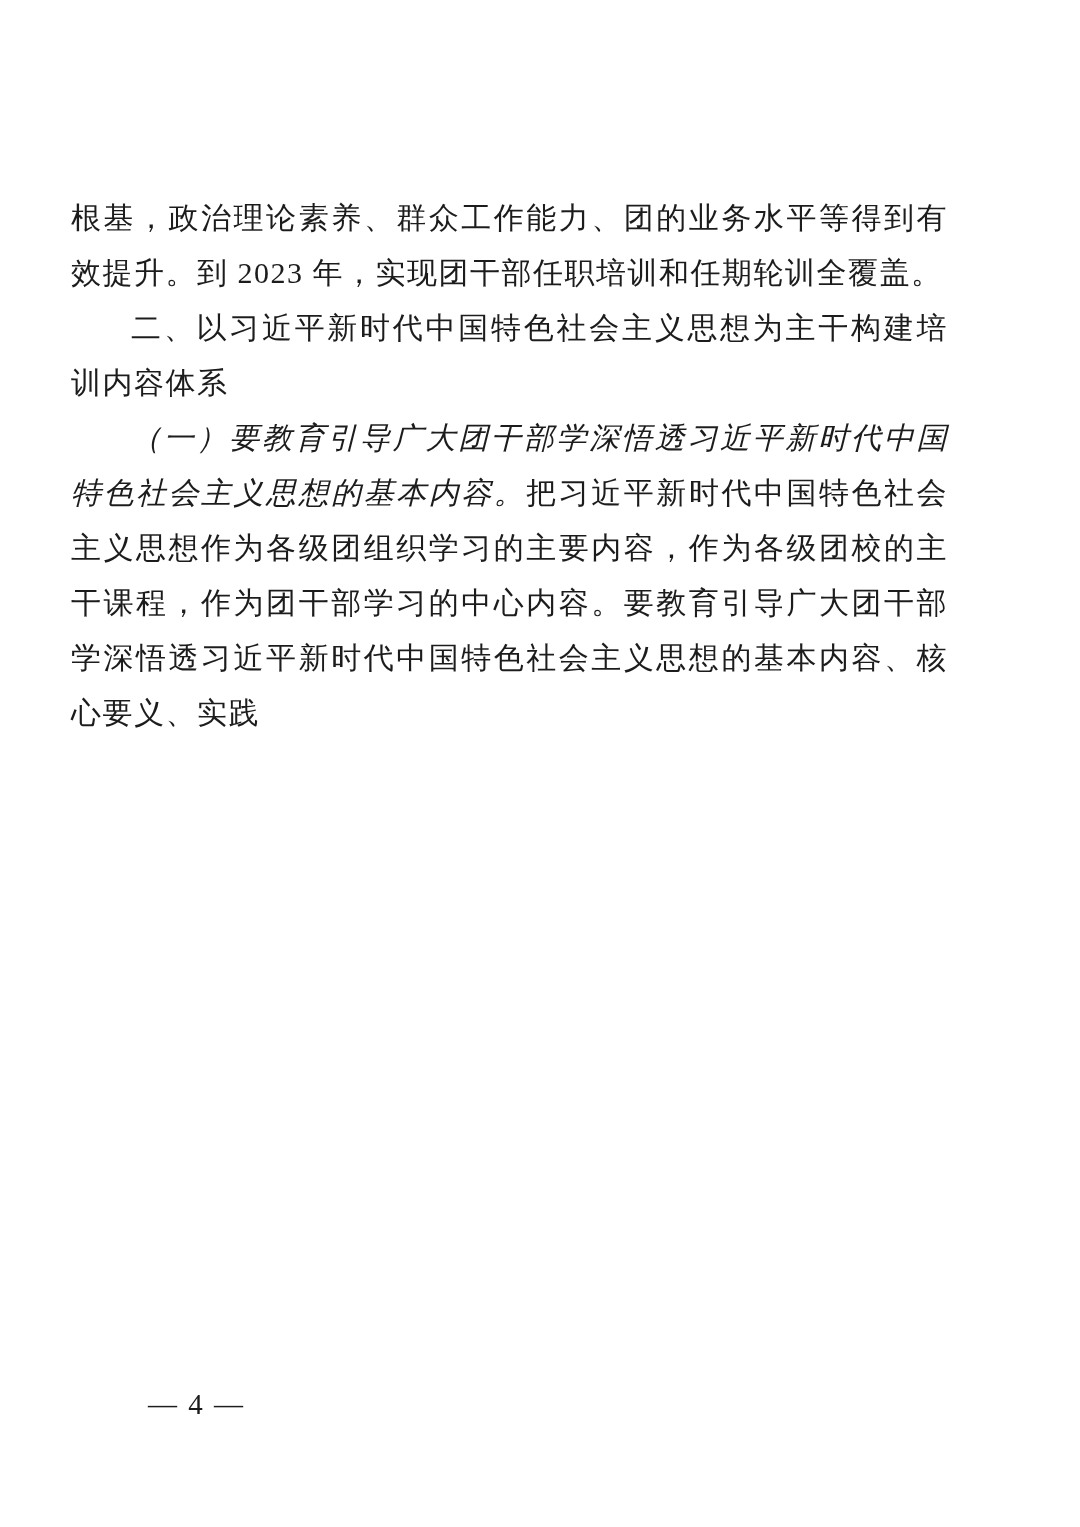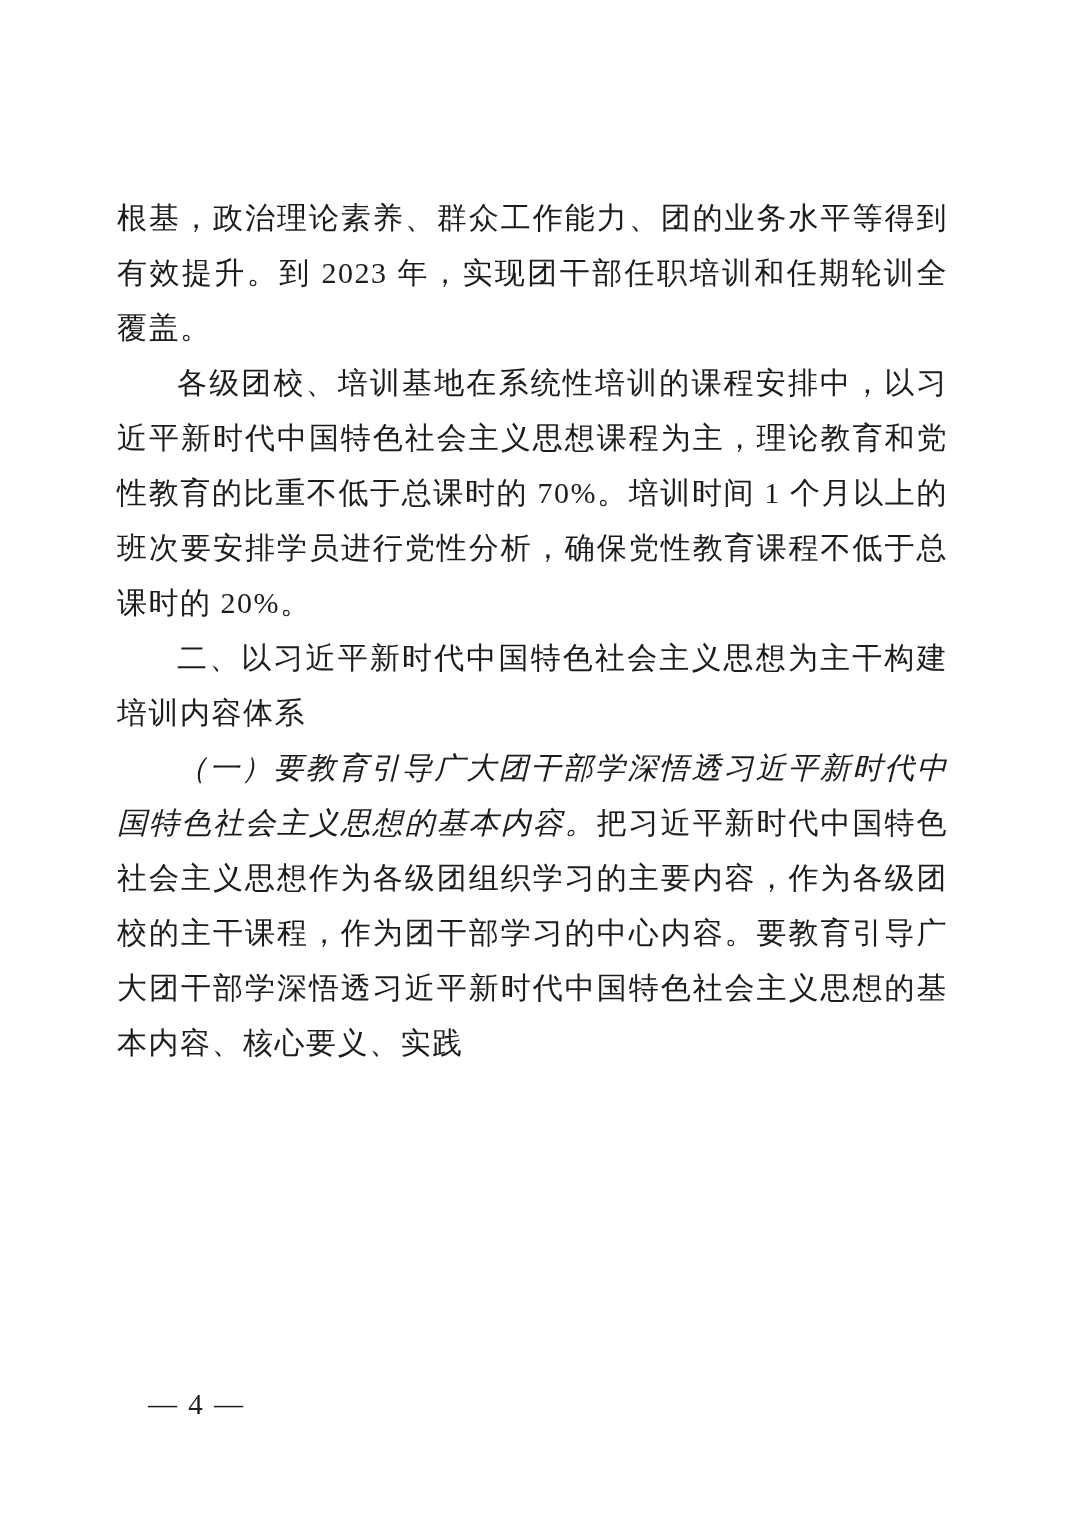--- a/index.html
+++ b/index.html
@@ -6,21 +6,21 @@
     margin: 0;
     padding: 0;
     background: #ffffff;
   }
   .page {
     position: relative;
     width: 1080px;
     height: 1527px;
     background: #ffffff;
     box-sizing: border-box;
-    padding: 190px 132px 0 117px;
+    padding: 190px 132px 0 71px;
     overflow: hidden;
   }
   .content {
     font-family: "Liberation Serif", "DejaVu Serif", serif;
     font-size: 30px;
     line-height: 55px;
     letter-spacing: 1.5px;
     color: #1c1c1c;
     text-align: justify;
   }
@@ -51,21 +51,20 @@
 </style>
 </head>
 <body>
 
 <div class="page">
   <div class="content">
 
     <p class="no-indent">根基，政治理论素养、群众工作能力、团的业务水平等得到有效提升。到 2023 年，实现团干部任职培训和任期轮训全覆盖。</p>
 
 
-    <p>各级团校、培训基地在系统性培训的课程安排中，以习近平新时代中国特色社会主义思想课程为主，理论教育和党性教育的比重不低于总课时的 70%。培训时间 1 个月以上的班次要安排学员进行党性分析，确保党性教育课程不低于总课时的 20%。</p>
 
 
     <p class="heading">二、以习近平新时代中国特色社会主义思想为主干构建培训内容体系</p>
 
     <p><span class="kai-lead">（一）要教育引导广大团干部学深悟透习近平新时代中国特色社会主义思想的基本内容。</span><span>把习近平新时代中国特色社会主义思想作为各级团组织学习的主要内容，作为各级团校的主干课程，作为团干部学习的中心内容。要教育引导广大团干部学深悟透习近平新时代中国特色社会主义思想的基本内容、核心要义、实践</span></p>
 
   </div>
 
   <div class="page-footer">— 4 —</div>
 </div>

